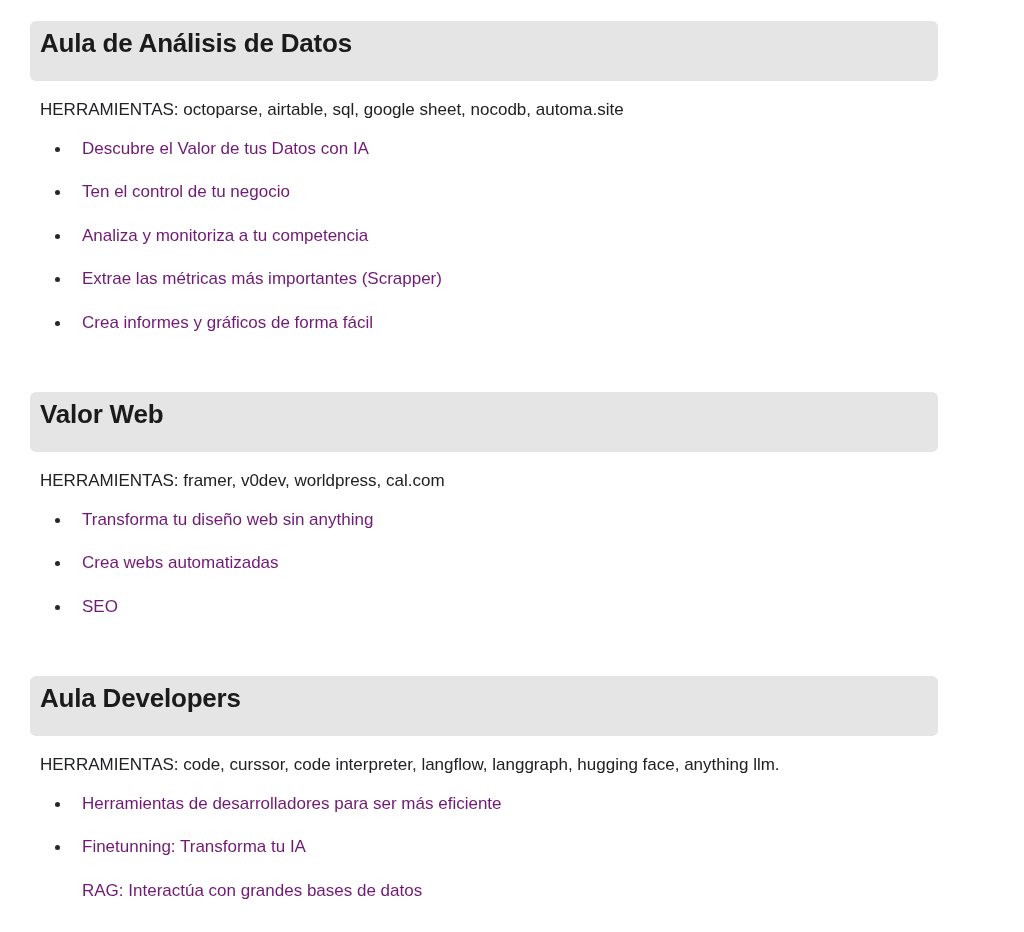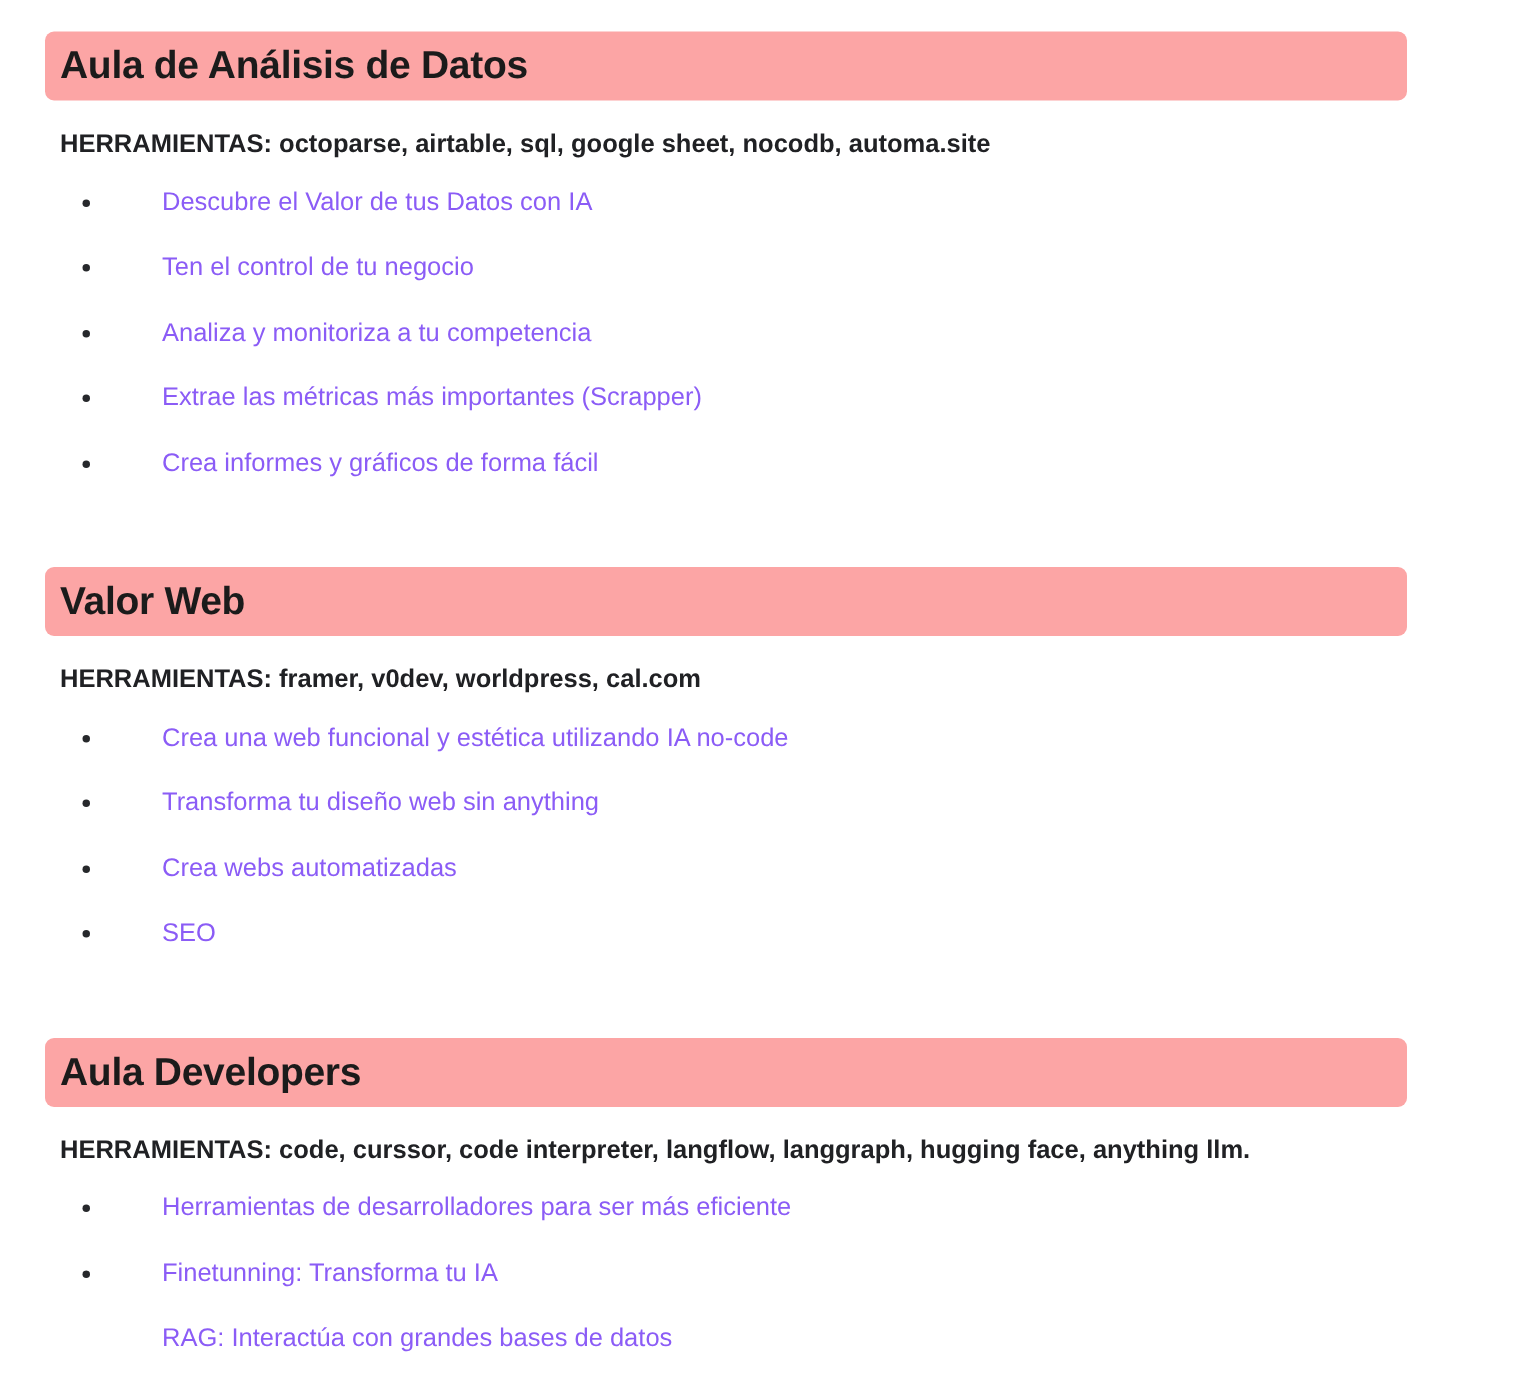--- a/index.html
+++ b/index.html
@@ -27,51 +27,51 @@
 
   .section {
     position: relative;
   }
 
   
   .section-heading {
     box-sizing: border-box;
     margin: 0 0 0 30px;
     width: 908px;
-    background: #fca5a5;
+    background: #e5e5e5;
     border-radius: 6px;
-    padding: 8px 0 9px 10px;
+    padding: 8px 0 23px 10px;
     font-size: 26px;
     line-height: 1.12;
     font-weight: bold;
     letter-spacing: -0.2px;
     color: #1b1b1b;
   }
 
   .tools-line {
     margin: 0;
     padding: 0 0 0 40px;
     font-size: 17px;
     line-height: 1.5;
     color: #202124;
-    font-weight: bold;
+    font-weight: normal;
   }
 
   ul.bullet-list {
     list-style: none;
     margin: 0;
     padding: 0;
   }
 
   ul.bullet-list > li {
     position: relative;
-    padding-left: 108px;
+    padding-left: 82px;
     font-size: 17px;
     line-height: 1.5;
-    color: #8b5cf6;
+    color: #701a75;
   }
 
   ul.bullet-list > li .bullet-dot {
     position: absolute;
     left: 55px;
     top: 11px;
     width: 5px;
     height: 5px;
     border-radius: 50%;
     background: #26282b;
@@ -124,24 +124,20 @@
   <div class="gap-list-to-next"></div>
 
   <div class="section s2">
     <h2 class="section-heading">Valor Web</h2>
     <div class="gap-heading-to-tools"></div>
     <p class="tools-line">HERRAMIENTAS: framer, v0dev, worldpress, cal.com</p>
     <div class="gap-tools-to-list"></div>
     <ul class="bullet-list">
       <li>
         <span class="bullet-dot"></span>
-        <span>Crea una web funcional y estética utilizando IA no-code</span>
-      </li>
-      <li>
-        <span class="bullet-dot"></span>
         <span>Transforma tu diseño web sin anything</span>
       </li>
       <li>
         <span class="bullet-dot"></span>
         <span>Crea webs automatizadas</span>
       </li>
       <li>
         <span class="bullet-dot"></span>
         <span>SEO</span>
       </li>

